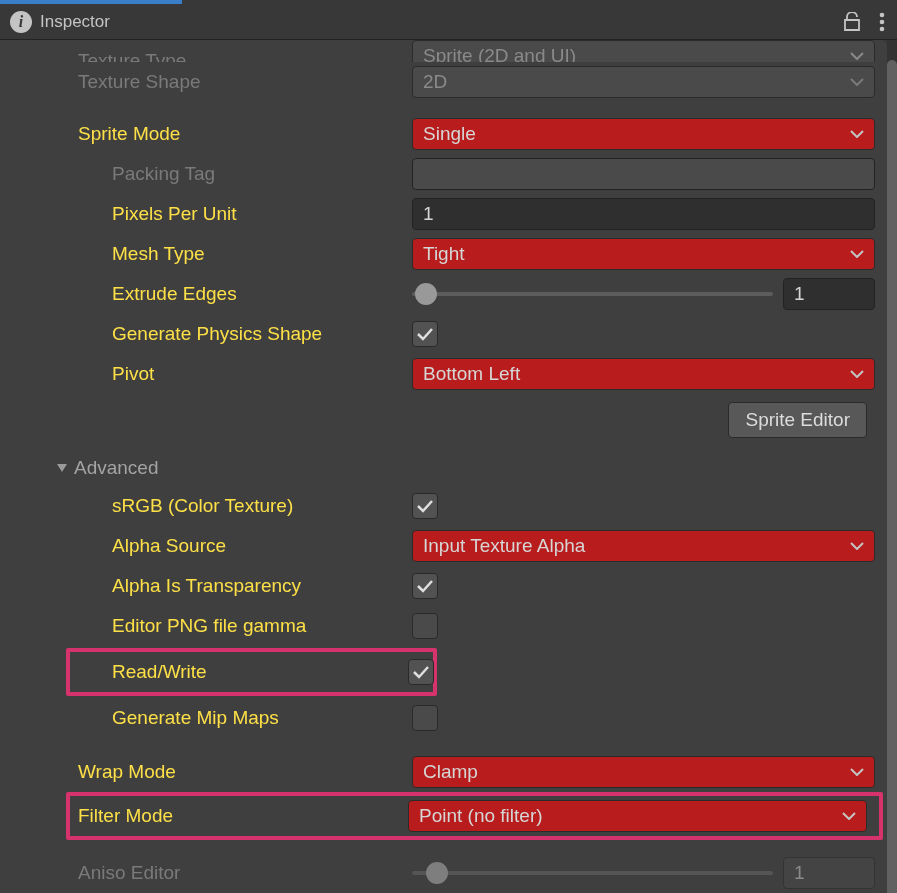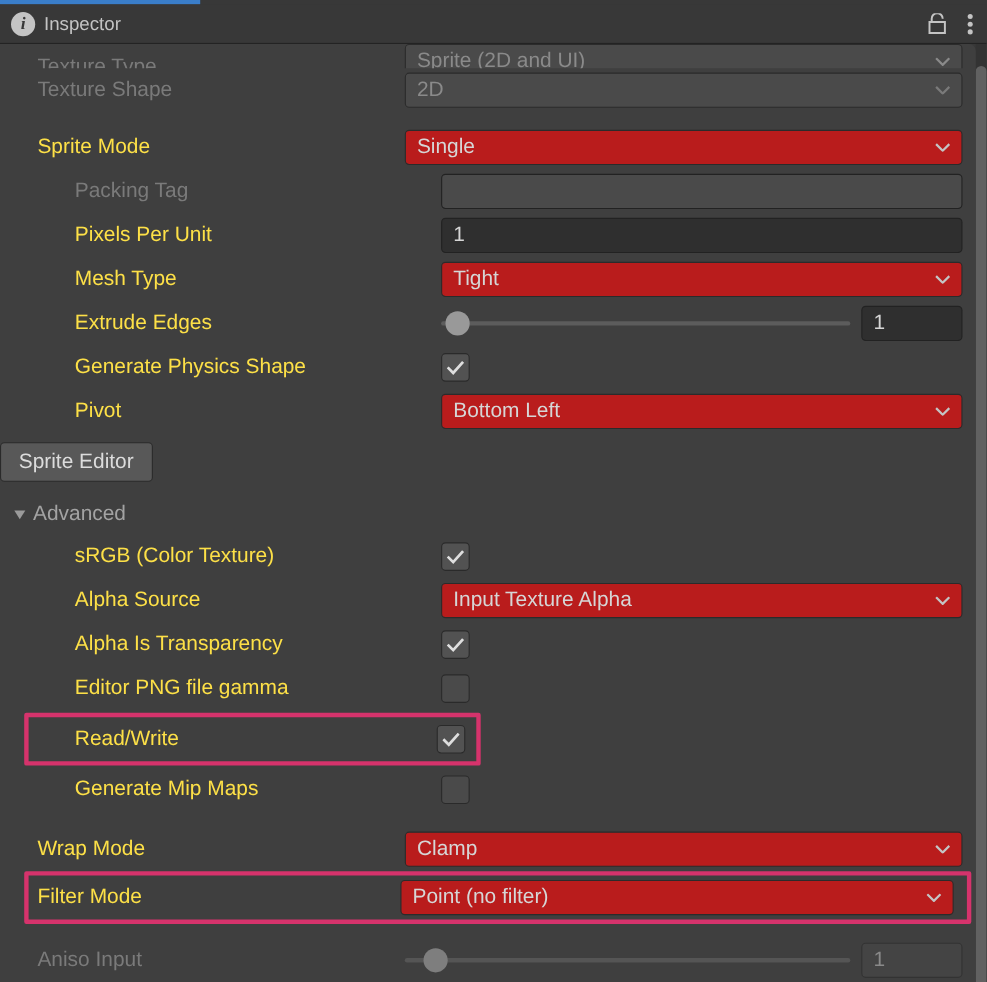--- a/index.html
+++ b/index.html
@@ -66,21 +66,20 @@
 }
 .row {
   display: flex;
   align-items: center;
   height: 40px;
   padding-left: 34px;
   padding-right: 12px;
 }
 .row.indent {
   padding-left: 68px;
-  gap: 33px;
 }
 .label {
   flex: 0 0 334px;
   color: #fde047;
   font-size: 19px;
   white-space: nowrap;
 }
 .row.indent .label {
   flex: 0 0 300px;
 }
@@ -176,20 +175,21 @@
   display: flex;
   align-items: center;
 }
 .slider-value.disabled {
   background: #444;
   color: #8a8a8a;
   border-color: #333;
 }
 .button-row {
   display: flex;
+  justify-content: flex-end;
   padding: 8px 20px 12px 0;
 }
 .btn {
   background: #585858;
   border: 1px solid #2a2a2a;
   border-radius: 4px;
   color: #dcdcdc;
   font-size: 19px;
   height: 36px;
   padding: 0 16px;
@@ -221,20 +221,21 @@
   top: 10px;
 }
 .main-scroll {
   position: absolute;
   top: 40px;
   left: 0;
   right: 10px;
   bottom: 0;
   background: #3f3f3f;
   border-top-right-radius: 6px;
+  padding-left: 44px;
 }
 .right-gutter {
   position: absolute;
   top: 40px;
   right: 0;
   bottom: 0;
   width: 10px;
   background: #333333;
 }
 .right-gutter::before {
@@ -496,21 +497,21 @@
               <svg width="14" height="8">
                 <path d="M1 1 L7 7 L13 1" fill="none" stroke="#c4c4c4" stroke-width="2"></path>
               </svg>
             </span>
         </div>
       </div>
     </div>
   </div>
 
   <div class="row">
-    <div class="label disabled">Aniso Input</div>
+    <div class="label disabled">Aniso Editor</div>
     <div class="control slider-wrap">
       <div class="slider-track" style="background:#555">
         <div class="slider-thumb" style="left:7%;background:#7e7e7e"></div>
       </div>
       <div class="slider-value disabled">
         <span>1</span>
       </div>
     </div>
   </div>
 

